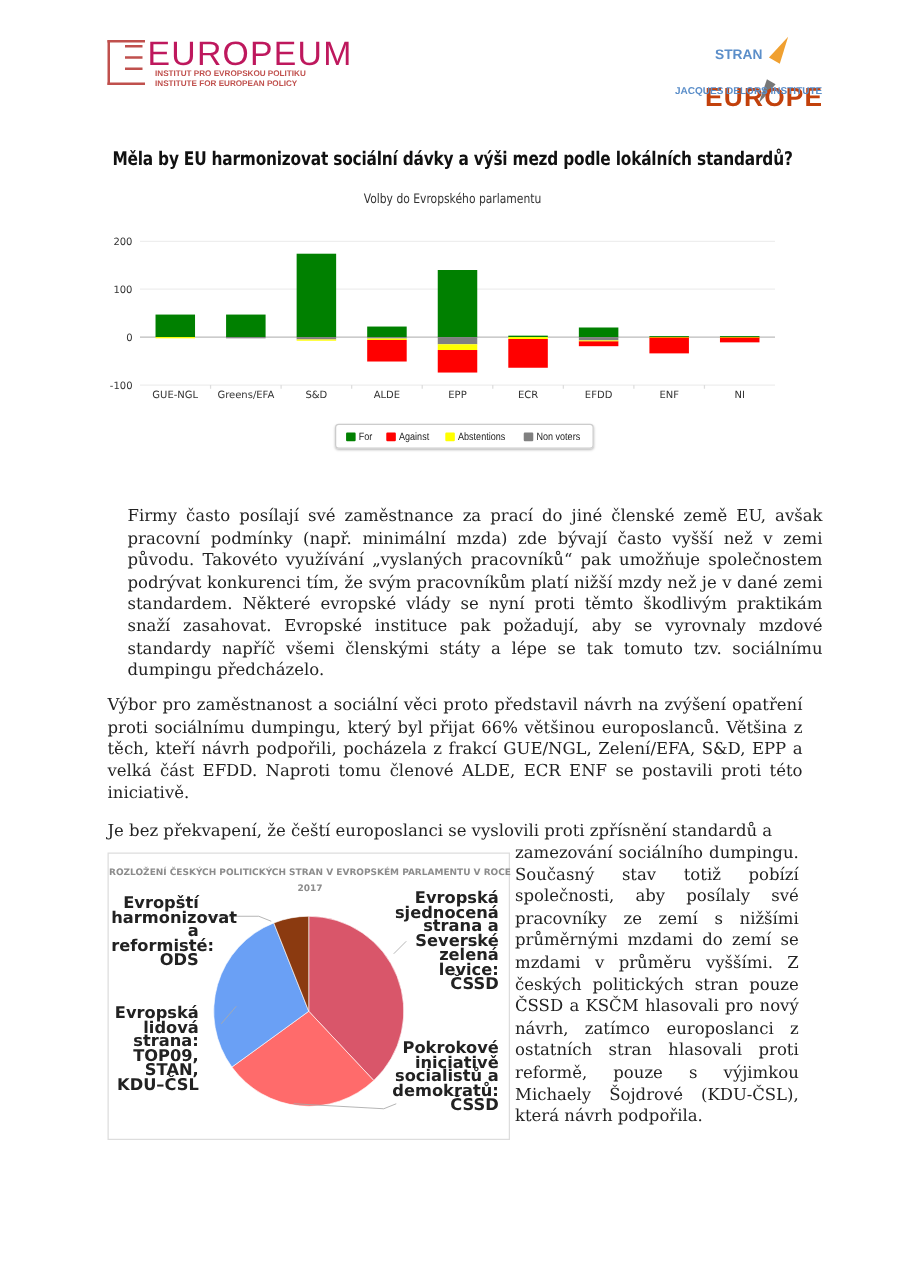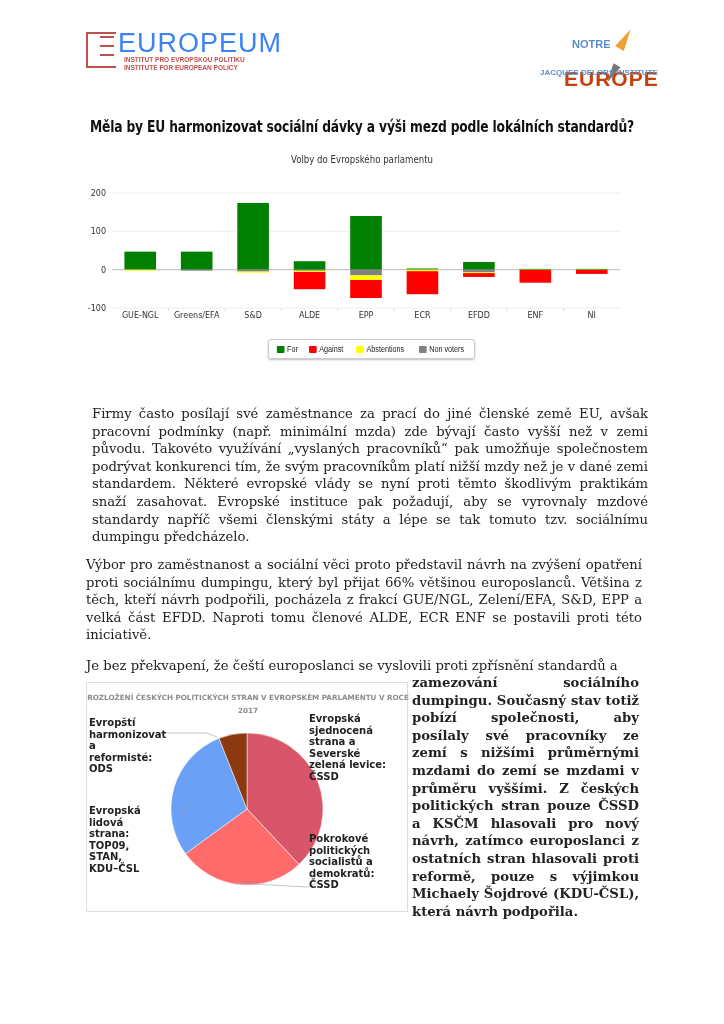--- a/index.html
+++ b/index.html
@@ -1,63 +1,63 @@
 <!DOCTYPE html>
 <html><head>
 <meta charset="utf-8">
 <style>
   html, body { margin:0; padding:0; background:#ffffff; }
   body { width:724px; height:1024px; position:relative; overflow:hidden; font-family:"DejaVu Serif", serif; color:#222; }
   .logo-left { position:absolute; left:86px; top:32px; width:180px; height:40px; }
   .logo-left .box { position:absolute; left:0; top:0; width:30px; height:36px; border:2px solid #c0504d; border-right:none; box-sizing:border-box; }
   .logo-left .bars { position:absolute; left:14px; top:4px; width:14px; }
   .logo-left .bars div { height:2px; background:#c0504d; margin-bottom:7px; }
-  .logo-left .word { position:absolute; left:32px; top:-4px; font-family:"Liberation Sans", sans-serif; font-size:27px; color:#3b82f6; letter-spacing:1px; }
+  .logo-left .word { position:absolute; left:32px; top:-4px; font-family:"Liberation Sans", sans-serif; font-size:27px; color:#be185d; letter-spacing:1px; }
   .logo-left .sub { position:absolute; left:38px; font-family:"Liberation Sans", sans-serif; font-size:6.5px; color:#c0504d; font-weight:bold; white-space:nowrap; }
   .logo-left .sub1 { top:24px; } .logo-left .sub2 { top:32px; }
   .logo-right { position:absolute; left:540px; top:24px; width:140px; height:60px; font-family:"Liberation Sans", sans-serif; }
   .logo-right .notre { position:absolute; left:32px; top:14px; font-size:11px; font-weight:bold; color:#5b8ec9; }
   .logo-right .europe { position:absolute; left:24px; top:23px; font-size:21px; font-weight:bold; color:#c2410c; letter-spacing:1px;margin-top:20px; }
   .logo-right .jd { position:absolute; left:0; top:44px; font-size:8px; font-weight:bold; color:#5b8ec9; white-space:nowrap; }
   .logo-right .needle { position:absolute; left:80px; top:4px; width:0; height:0; border-left:5px solid transparent; border-right:5px solid transparent; border-bottom:22px solid #f0a030; transform:rotate(30deg); }
   .logo-right .needle2 { position:absolute; left:68px; top:40px; width:0; height:0; border-left:4px solid transparent; border-right:4px solid transparent; border-top:20px solid #777; transform:rotate(30deg); }
   .title { position:absolute; left:0; width:724px; top:118px; text-align:center; font-family:"DejaVu Sans", sans-serif; font-weight:bold; font-size:15px; color:#111; transform:scaleX(0.82); transform-origin:center; letter-spacing:-0.2px; }
   .subtitle { position:absolute; left:0; width:724px; top:153px; text-align:center; font-family:"DejaVu Sans", sans-serif; font-size:10.5px; color:#333; transform:scaleX(0.82); }
   #barchart { position:absolute; left:80px; top:180px; width:570px; height:150px; }
   .legend { position:absolute; left:268px; top:339px; height:18px; border:1px solid #ccc; border-radius:3px; box-shadow:0 1px 2px #bbb; display:flex; align-items:center; padding:0 6px; font-family:Liberation Sans, sans-serif; font-size:8.5px; gap:6px; }
   .legend .item { display:flex; align-items:center; gap:3px; transform:scaleX(0.85); }
   .legend .sw { width:9px; height:7px; border-radius:1px; display:inline-block; }
   .para { position:absolute; font-size:13.2px; line-height:17.6px; text-align:justify; color:#222; }
-  .p1 { left:92px; top:405px; width:556px; }
+  .p1 { left:102px; top:405px; width:556px; }
   .p2 { left:86px; top:556px; width:556px; }
   .p3a { left:86px; top:657px; width:556px; }
-  .p3b { left:412px; top:674px; width:227px;font-weight:bold; }
+  .p3b { left:412px; top:674px; width:227px; }
   .piebox { position:absolute; left:86px; top:682px; width:322px; height:230px; border:1px solid #ddd; box-sizing:border-box; background:#fff; }
   .pie-title { position:absolute; left:0; width:322px; top:8px; text-align:center; font-family:"DejaVu Sans", sans-serif; font-size:7.2px; font-weight:bold; color:#8c8c8c; line-height:13px; }
-  .pie-label { position:absolute; font-family:"DejaVu Sans", sans-serif; font-size:10px; font-weight:bold; color:#222; text-align:left; line-height:11.5px; }
+  .pie-label { position:absolute; font-family:"DejaVu Sans", sans-serif; font-size:13px; font-weight:bold; color:#222; text-align:right; line-height:11.5px; }
 </style>
 </head>
 <body>
 
 <div class="logo-left">
   <div class="box"></div>
   <div class="bars">
       <div></div>
       <div></div>
       <div></div>
     </div>
   <div class="word">EUROPEUM</div>
   <div class="sub sub1">INSTITUT PRO EVROPSKOU POLITIKU</div>
   <div class="sub sub2">INSTITUTE FOR EUROPEAN POLICY</div>
 </div>
 
 <div class="logo-right">
   <div class="needle"></div>
   <div class="needle2"></div>
-  <div class="notre">NOTRE</div>
+  <div class="notre">STRAN</div>
   <div class="europe">EUROPE</div>
   <div class="jd">JACQUES DELORS INSTITUTE</div>
 </div>
 
 <div class="title">Měla by EU harmonizovat sociální dávky a výši mezd podle lokálních standardů?</div>
 <div class="subtitle">Volby do Evropského parlamentu</div>
 
 <svg id="barchart" xmlns="http://www.w3.org/2000/svg">
     <line x1="32" x2="540" y1="13" y2="13" stroke="#eee" stroke-width="1"></line>
     <text x="26" y="16" text-anchor="end" font-size="8" font-family="DejaVu Sans, sans-serif" fill="#333">200</text>
@@ -152,21 +152,21 @@
     </svg>
   <div class="pie-label" style="left:222px;top:30px;width:90px">
     <div>Evropská</div>
     <div>sjednocená</div>
     <div>strana a Severské</div>
     <div>zelená levice:</div>
     <div>ČSSD</div>
   </div>
   <div class="pie-label" style="left:222px;top:150px;width:90px">
     <div>Pokrokové</div>
-    <div>politických</div>
+    <div>iniciativě</div>
     <div>socialistů a</div>
     <div>demokratů: ČSSD</div>
   </div>
   <div class="pie-label" style="left:2px;top:122px;width:70px">
     <div>Evropská</div>
     <div>lidová strana:</div>
     <div>TOP09, STAN,</div>
     <div>KDU–ČSL</div>
   </div>
   <div class="pie-label" style="left:2px;top:34px;width:70px">

